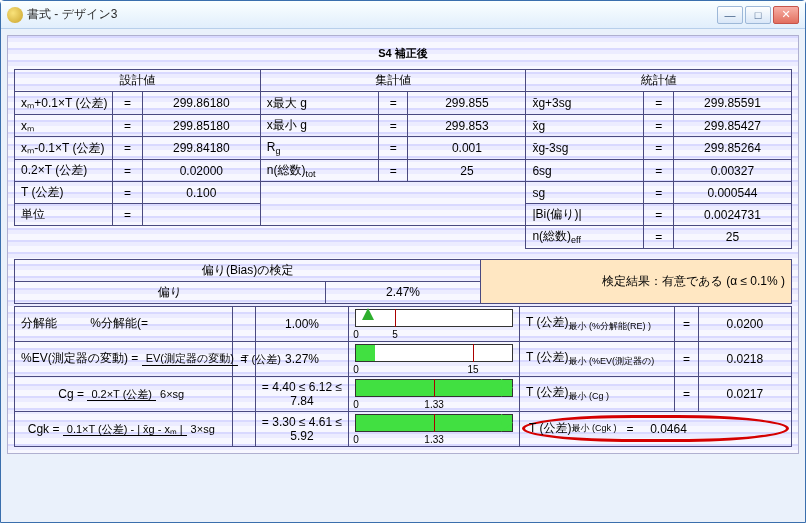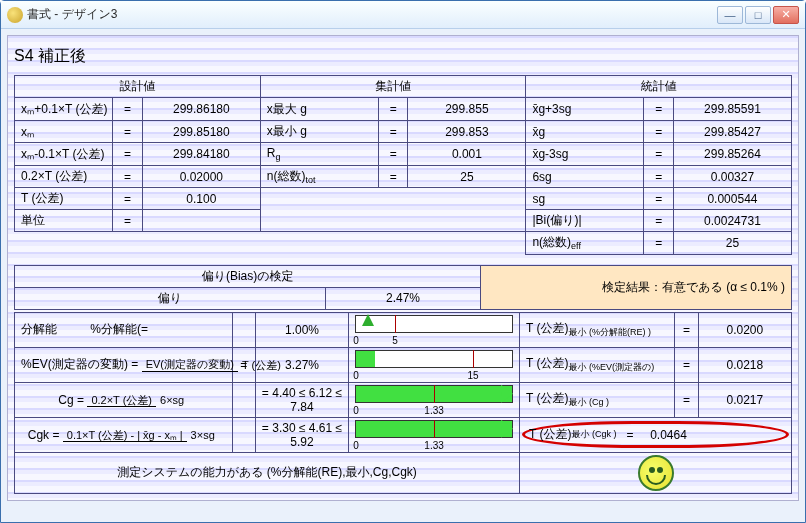--- a/index.html
+++ b/index.html
@@ -6,21 +6,21 @@
 body { background: #fff; }
 .window { width: 806px; height: 523px; border: 1px solid #3a6fad; background: #eaf1fb; border-radius: 4px 4px 0 0; }
 .titlebar { height: 28px; background: linear-gradient(#faffff, #e1eefc); display: flex; align-items: center; padding: 0 6px; font-size: 12px; color: #2b2b2b; border-bottom: 1px solid #b7cfeb; }
 .titlebar .icon { width: 16px; height: 16px; margin-right: 4px; display: inline-block; background: radial-gradient(circle at 6px 6px,#f9e27a,#caa32c); border-radius: 50%; }
 .winbtns { margin-left: auto; display: flex; gap: 2px; }
 .winbtn { width: 26px; height: 18px; border: 1px solid #9db8d8; background: linear-gradient(#fdfefe,#d9e7f8); border-radius: 2px; font-size: 11px; display: flex; align-items: center; justify-content: center; color: #415f86; cursor: pointer; }
 .winbtn.close { background: linear-gradient(#f7b0a6,#e26f5f); color: #fff; border-color: #c6544a; }
 .client { padding: 6px; }
 .sheet { background: repeating-linear-gradient(#d9d9ff 0 2px, #ececff 2px 6px, #f7f7ff 6px 12px); padding: 4px 6px 6px 6px; border: 1px solid #b0b0d0; }
 
-.header-title { font-size: 16px; padding: 6px 0 8px; }
+.header-title { text-align: center; font-size: 11px; padding: 6px 0 8px; font-weight: bold; }
 
 table.grid { border-collapse: collapse; width: 100%; table-layout: fixed; font-size: 12px; padding-left: 12px; }
 table.grid td, table.grid th { border: 1px solid #4a4a80; padding: 2px 6px; height: 20px; background: rgba(255,255,255,0); }
 table.grid th { font-weight: normal; text-align: center; }
 .lbl { text-align: left; white-space: nowrap; }
 .eq { text-align: center; width: 24px; }
 .val { text-align: center; }
 
 .bias-section { margin-top: 10px; }
 .bias-row td { text-align: center; }
@@ -274,26 +274,18 @@
           </td>
           <td colspan="3" style="padding:2px">
             <div class="ellipse">
               <span>T (公差)</span><sub>最小 (Cgk )</sub>
               &nbsp;&nbsp;&nbsp;<span>=</span>&nbsp;&nbsp;&nbsp;&nbsp;&nbsp;
               <span>0.0464</span>
             </div>
           </td>
         </tr>
 
-        <tr>
-          <td colspan="4" class="val" style="height:40px">測定システムの能力がある (%分解能(RE),最小,Cg,Cgk)</td>
-          <td colspan="3">
-            <div class="smiley">
-                  <div class="mouth"></div>
-                </div>
-          </td>
-        </tr>
       </tbody>
         </table>
 
     </div>
   </div>
 </div>
 
 </body></html>

